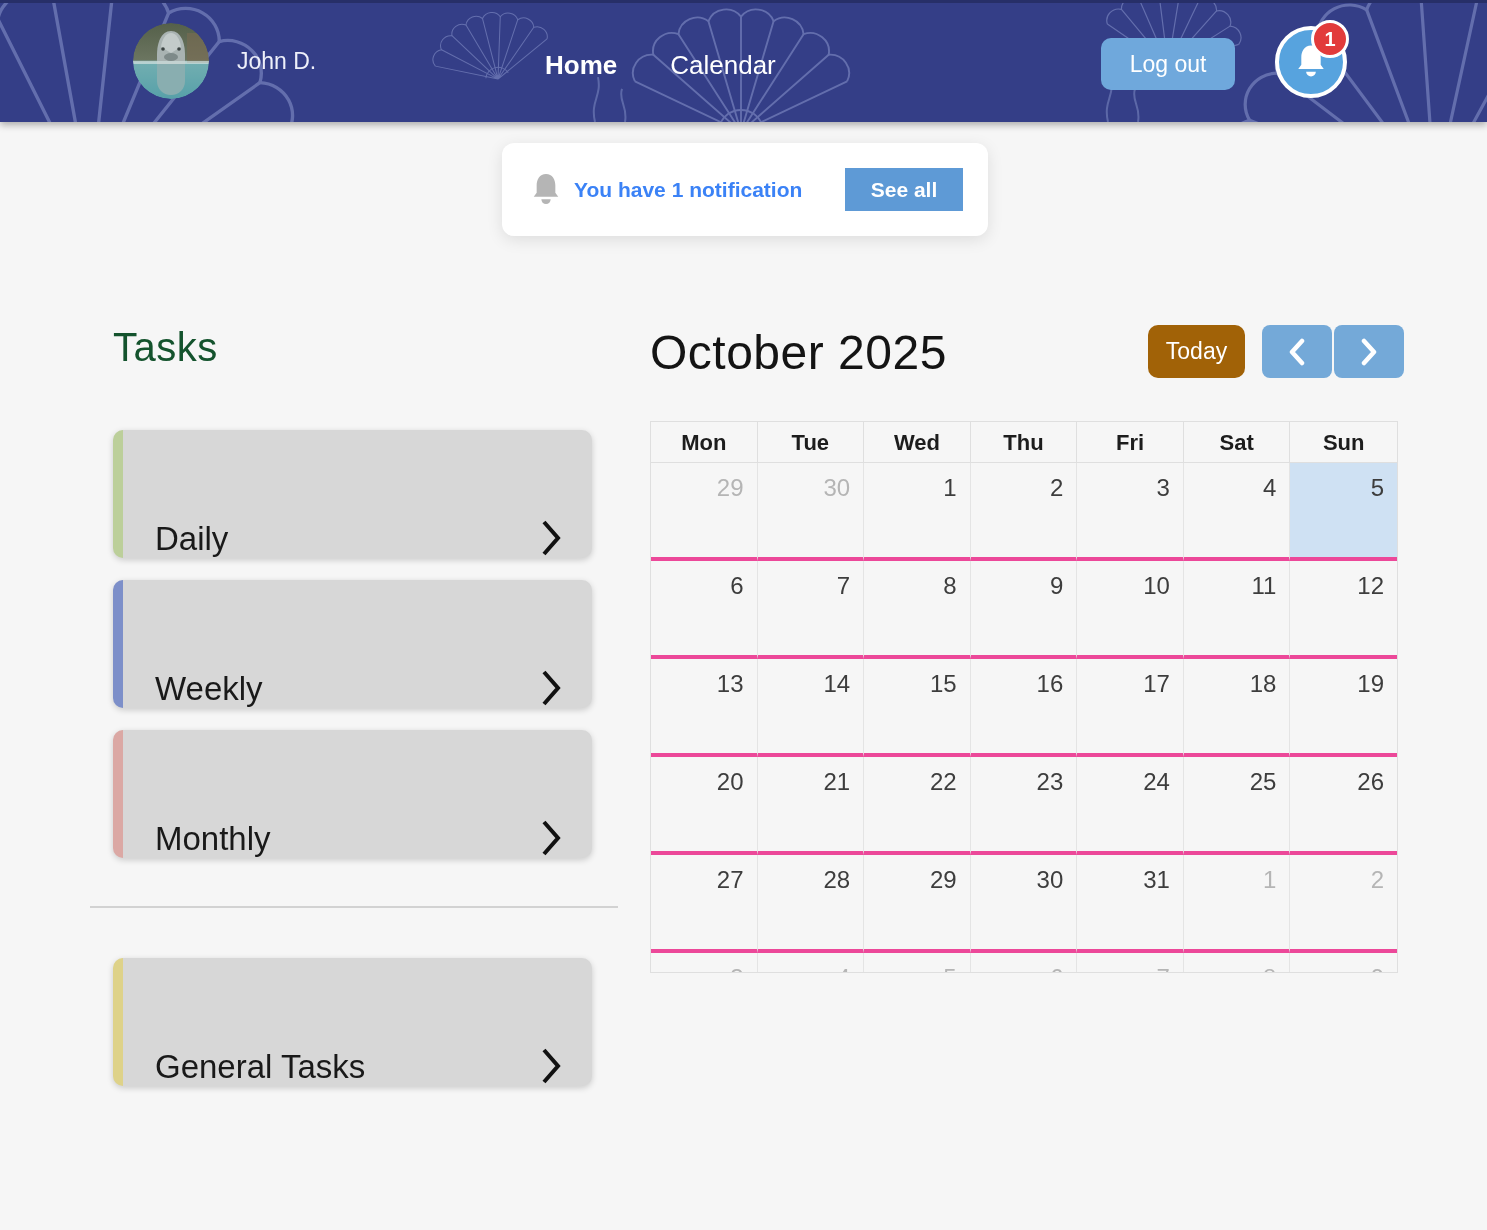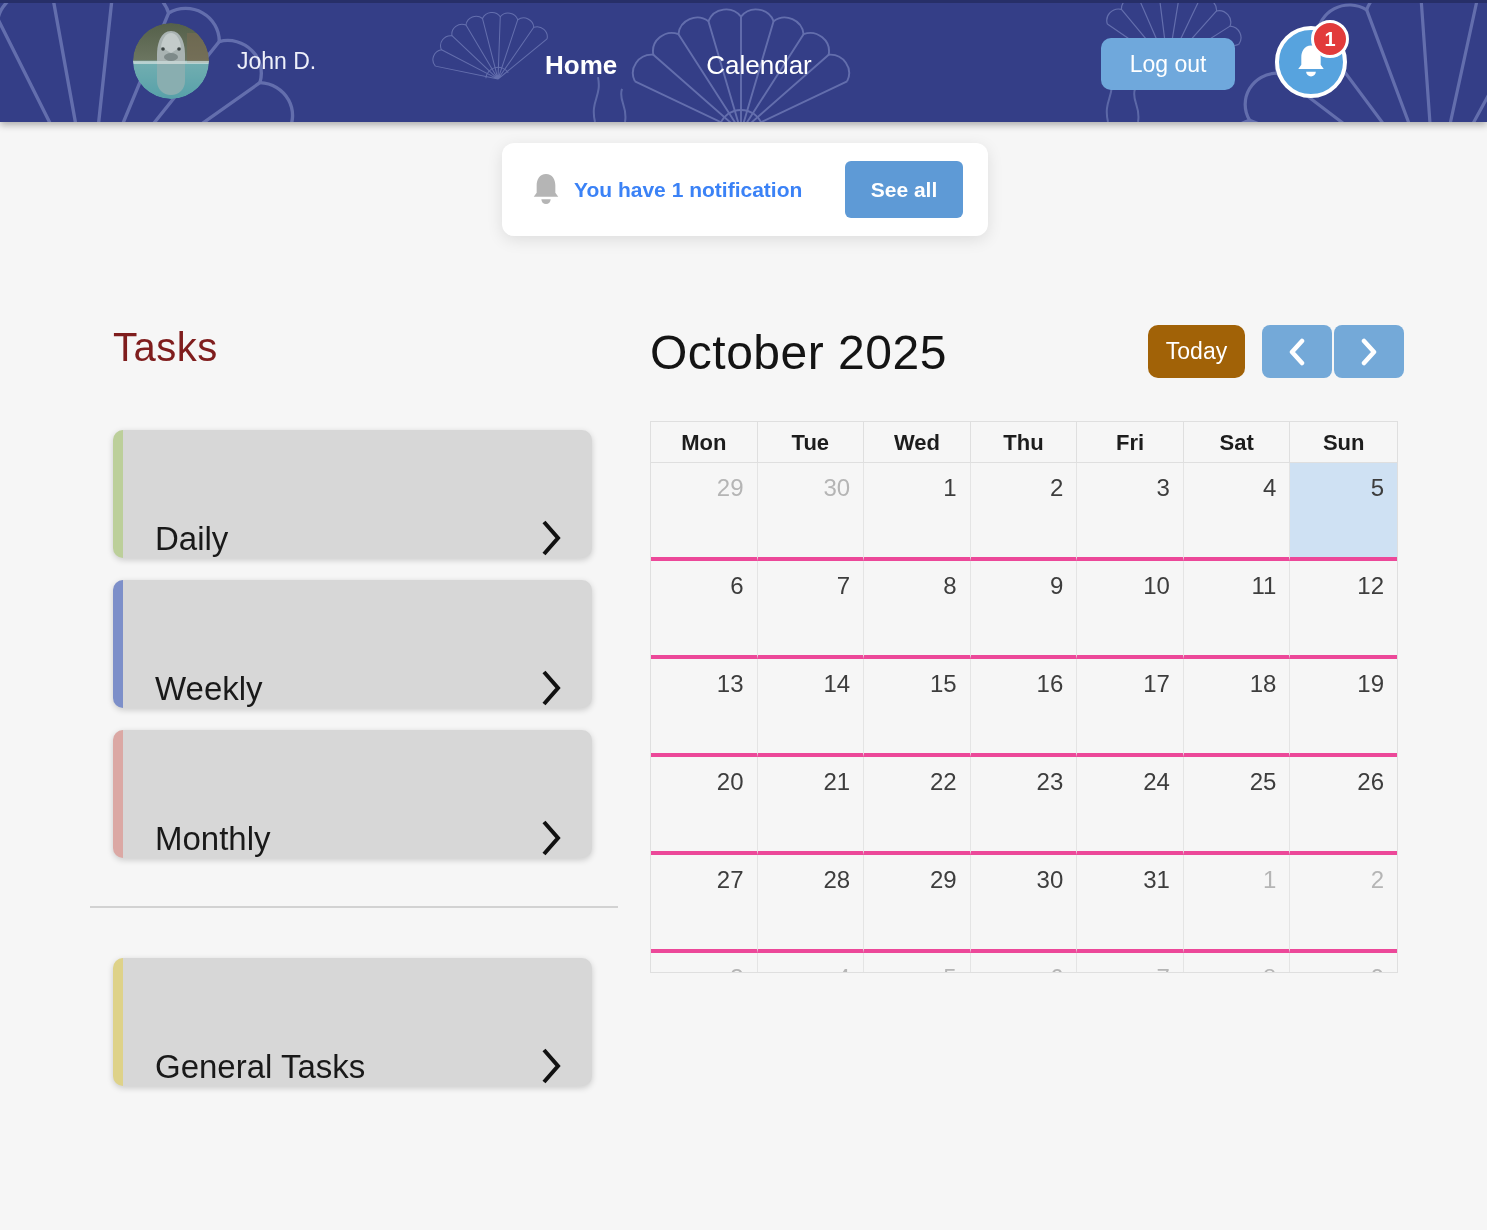--- a/index.html
+++ b/index.html
@@ -17,21 +17,21 @@
     position:absolute; left:0; top:0; width:1487px; height:122px;
     background:#343E87;
     border-top:3px solid #272f68;
     box-shadow:0 3px 7px rgba(0,0,0,0.30);
     z-index:10;
   }
   .navbar .deco { position:absolute; inset:0; width:100%; height:100%; pointer-events:none; }
   .nav-left { position:absolute; left:133px; top:20px; display:flex; align-items:center; gap:28px; }
   .avatar { width:76px; height:76px; border-radius:50%; overflow:hidden; flex:0 0 auto; }
   .user-name { font-size:23px; color:#eef0fa; }
-  .nav-links { position:absolute; left:545px; top:0; height:124px; display:flex; align-items:center; gap:89px; }
+  .nav-links { position:absolute; left:545px; top:0; height:124px; display:flex; align-items:center; gap:53px; }
   .nav-link { color:#ffffff; font-size:26px; text-decoration:none; cursor:pointer; }
   .nav-link.active { font-weight:700; }
   .nav-right { position:absolute; right:0; top:0; height:122px; }
   .logout-btn {
     position:absolute; right:252px; top:35px; width:134px; height:52px;
     background:#6FA8DC; color:#fff; font-size:23px; border:none; border-radius:10px;
     font-family:inherit; cursor:pointer;
   }
   .bell-wrap { position:absolute; right:132px; top:21px; width:80px; height:80px; cursor:pointer; }
   .bell-circle {
@@ -48,26 +48,26 @@
   
   .toast {
     position:absolute; left:502px; top:143px; width:486px; height:93px;
     background:#ffffff; border-radius:12px;
     box-shadow:0 4px 16px rgba(0,0,0,0.10);
     display:flex; align-items:center; padding:0 25px 0 28px;
     z-index:5;
   }
   .toast-msg { font-size:21px; font-weight:700; color:#3b82f6; margin-left:12px; }
   .see-all-btn {
-    margin-left:auto; width:118px; height:57px; background:#5E9AD6; color:#fff;
-    border:none; border-radius:6px; font-size:21px; font-weight:700; font-family:inherit; cursor:pointer;
-  }
-
-  
-  .tasks-title { position:absolute; left:113px; top:325px; font-size:40px; font-weight:400; color:#7f1d1d; letter-spacing:0.5px;text-align:right; }
+    margin-left:auto; width:118px; height:43px; background:#5E9AD6; color:#fff;
+    border:none; border-radius:0; font-size:21px; font-weight:700; font-family:inherit; cursor:pointer;
+  }
+
+  
+  .tasks-title { position:absolute; left:113px; top:325px; font-size:40px; font-weight:400; color:#14532d; letter-spacing:0.5px;text-align:right; }
   .task-card {
     position:absolute; left:113px; width:479px; height:128px;
     background:#D7D7D7; border-left:10px solid #ccc; border-radius:10px;
     display:flex; align-items:flex-end;
     box-shadow:0 2px 6px rgba(0,0,0,0.18);
     cursor:pointer;
   }
   .task-card .label { font-size:33px; color:#191919; padding-left:32px; }
   .task-card .chev { margin-left:auto; margin-right:30px; }
   .tasks-divider { position:absolute; left:90px; top:906px; width:528px; height:0; border:none; border-top:2px solid #d2d2d2; }

